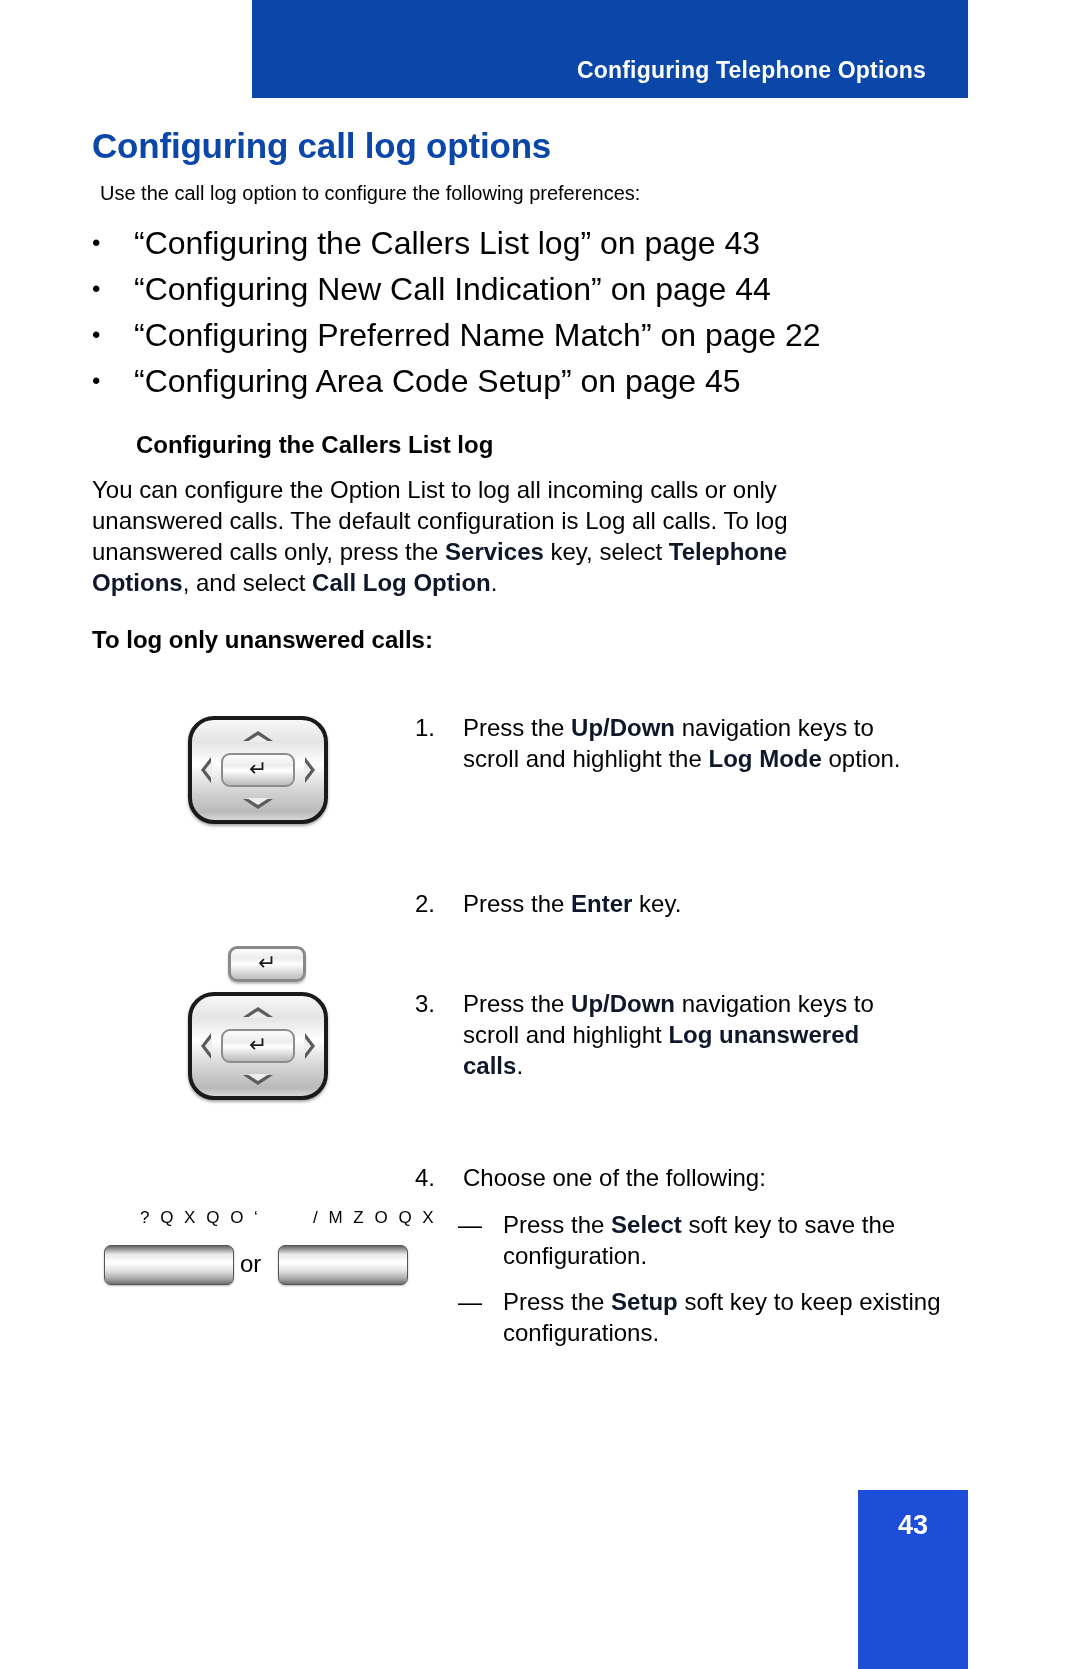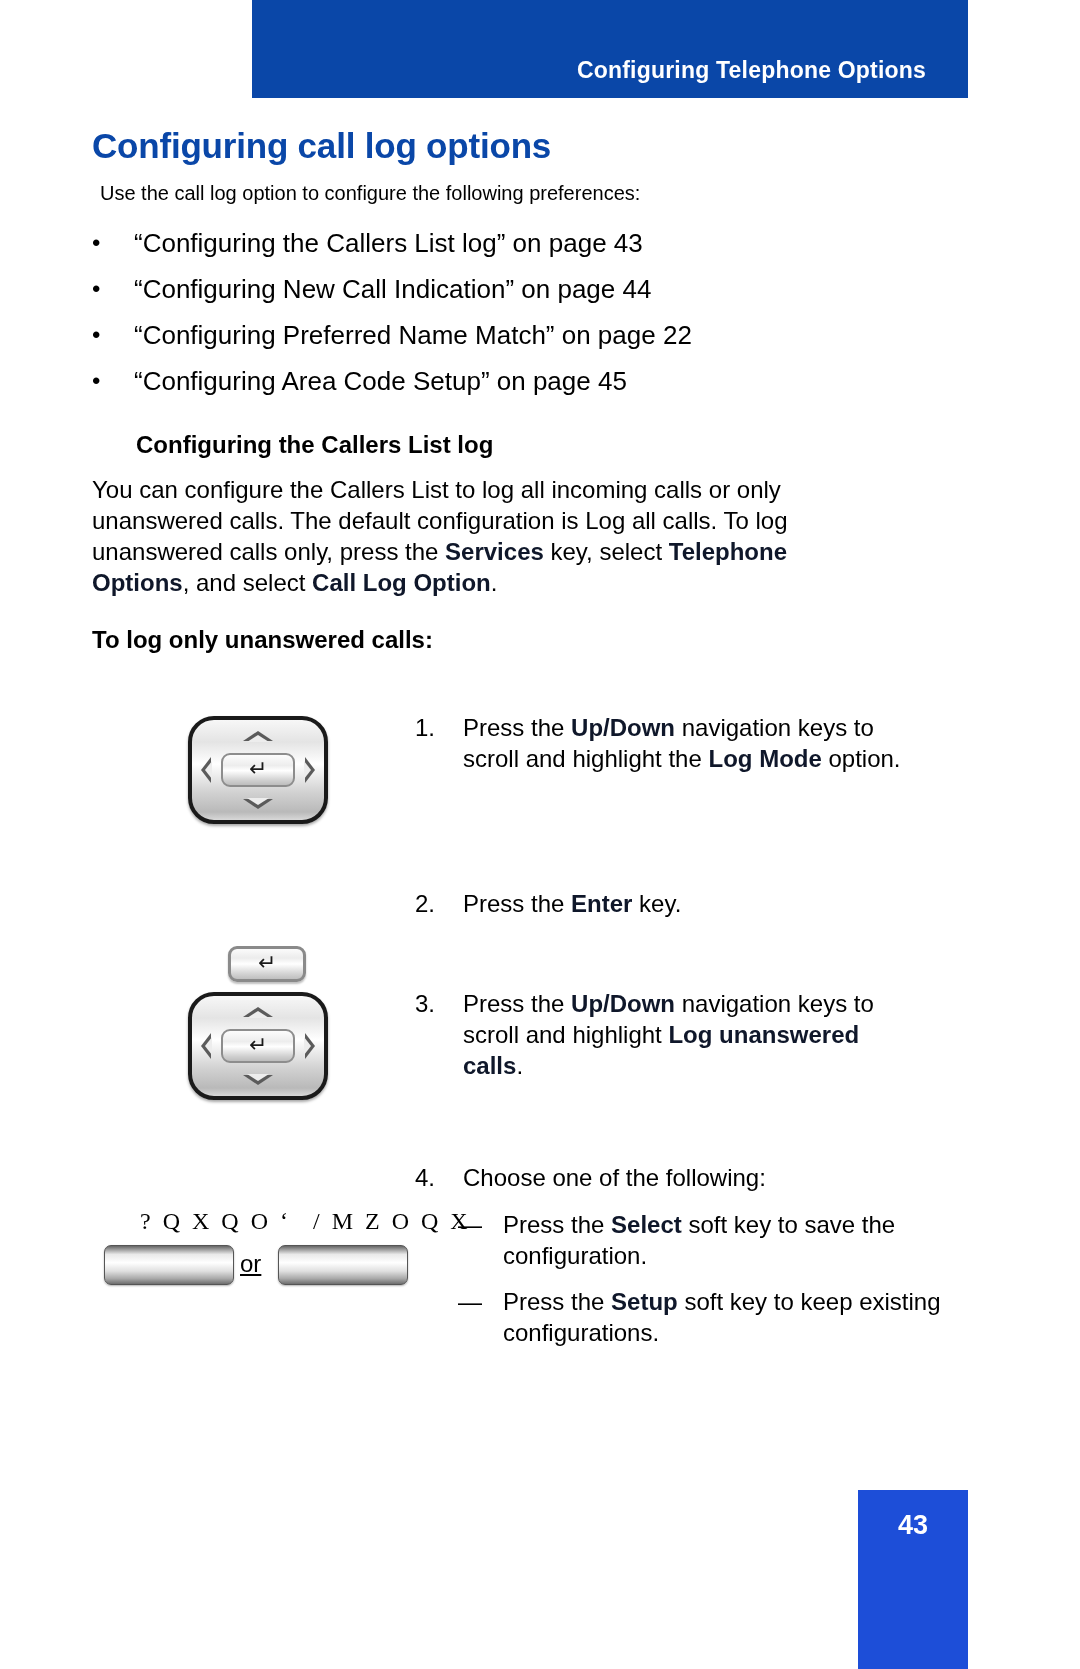--- a/index.html
+++ b/index.html
@@ -72,21 +72,21 @@
     align-items: flex-start;
     height: 46px;
   }
   .bullet-dot {
     width: 42px;
     font-size: 24px;
     line-height: 30px;
     text-align: left;
   }
   .bullet-text {
-    font-size: 26px;
+    font-size: 32px;
     line-height: 30px;
     white-space: nowrap;
   }
 
   
   .subheading {
     position: absolute;
     left: 92px;
     font-size: 24px;
     font-weight: bold;
@@ -251,24 +251,24 @@
     background: linear-gradient(to bottom, #fbfbfb 0%, #ececec 30%, #ffffff 50%, #d4d4d4 82%, #bfbfbf 100%);
     display: flex;
     align-items: center;
     justify-content: center;
     box-shadow: 0 2px 2px rgba(0,0,0,0.25);
   }
 
   
   .softkey-label {
     position: absolute;
-    font-size: 24px;
+    font-size: 17px;
     letter-spacing: 3px;
     white-space: nowrap;
-    font-family: Liberation Serif, serif;
+    font-family: Liberation Sans, sans-serif;
   }
   #softkey-label-select { left: 140px; top: 1208px; }
   #softkey-label-cancel { left: 313px; top: 1208px; }
 
   .softkey {
     position: absolute;
     width: 130px;
     height: 40px;
     top: 1245px;
     border-radius: 7px;
@@ -277,21 +277,20 @@
     box-shadow: 0 1px 2px rgba(0,0,0,0.3);
   }
   #softkey-select { left: 104px; }
   #softkey-cancel { left: 278px; }
 
   .or-text {
     position: absolute;
     left: 240px;
     top: 1250px;
     font-size: 24px;
-    text-decoration: underline;
   }
 
   
   .footer-block {
     position: absolute;
     left: 858px;
     top: 1490px;
     width: 110px;
     height: 179px;
     background: #1d4ed8;
@@ -335,21 +334,21 @@
     </div>
     <div class="bullet-row">
       <span class="bullet-dot">•</span>
       <span class="bullet-text">“Configuring Area Code Setup” on page 45</span>
     </div>
   </div>
 
   <div class="subheading" id="subheading-callers">Configuring the Callers List log</div>
 
   <div class="para">
-    <span>You can configure the Callers List to log all incoming calls or only unanswered calls. The default configuration is Log all calls. To log unanswered calls only, press the </span><span class="b">Services</span><span> key, select </span><span class="b">Telephone Options</span><span>, and select </span><span class="b">Call Log Option</span><span>.</span>
+    <span>You can configure the Option List to log all incoming calls or only unanswered calls. The default configuration is Log all calls. To log unanswered calls only, press the </span><span class="b">Services</span><span> key, select </span><span class="b">Telephone Options</span><span>, and select </span><span class="b">Call Log Option</span><span>.</span>
   </div>
 
   <div class="subheading" id="subheading-unanswered">To log only unanswered calls:</div>
 
   <div class="navkey" id="navkey1">
     <span class="nav-tri nav-up"></span>
     <span class="nav-up-inner"></span>
     <span class="nav-tri nav-down"></span>
     <span class="nav-down-inner"></span>
     <span class="nav-tri nav-left"></span>

